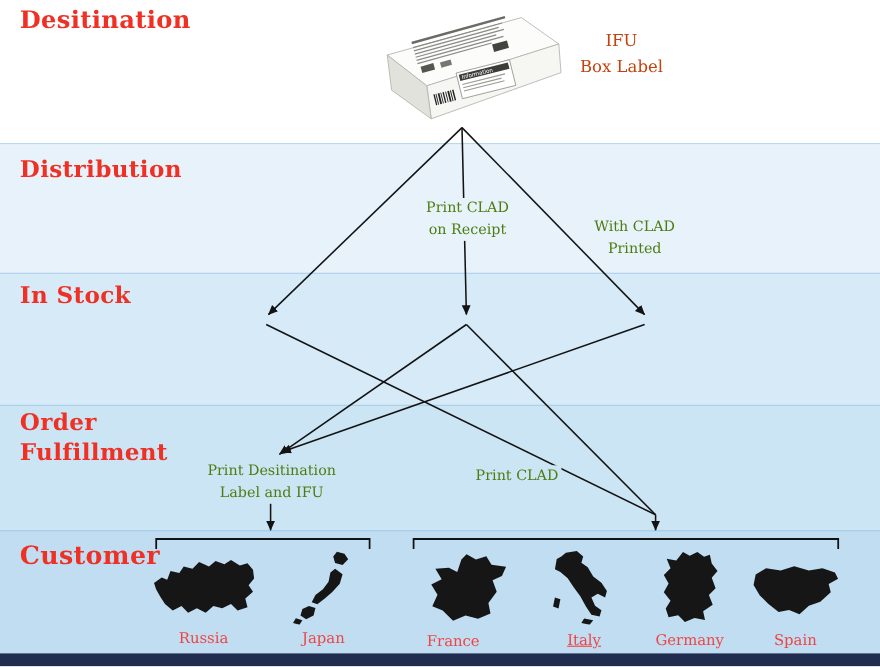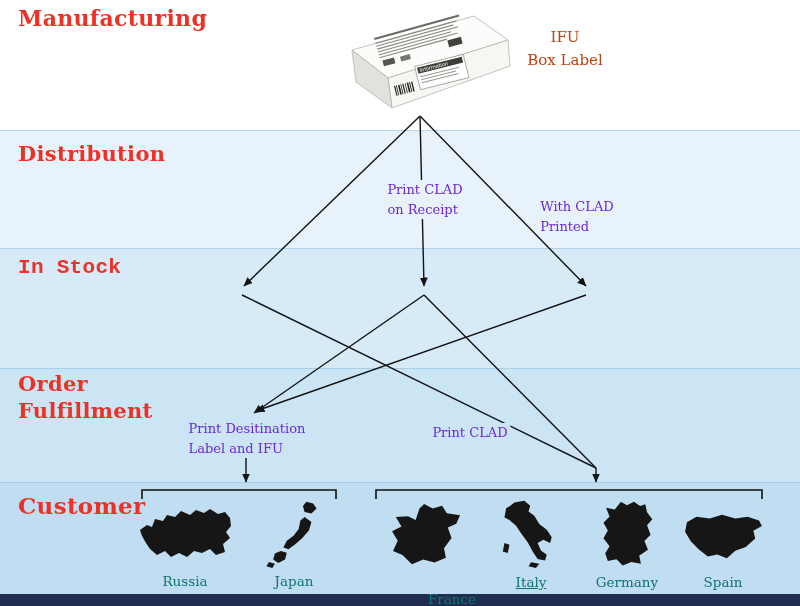--- a/index.html
+++ b/index.html
@@ -13,59 +13,59 @@
   #band-order{top:368px;height:114px;background:#cce5f5;border-top:1px solid #aacfe8;}
   #band-customer{top:482px;height:112px;background:#c0ddf1;border-top:1px solid #a5cbe6;}
   #footer-bar{position:absolute;top:594px;left:0;width:100%;height:12px;background:#202d50;z-index:2;}
 
   .section-label{
     position:absolute;color:#ee3124;font-weight:bold;font-size:21px;
     letter-spacing:.3px;z-index:8;line-height:1.3;
   }
   #label-manufacturing{left:18px;top:4px;font-size:22px;}
   #label-distribution{left:18px;top:140px;}
-  #label-in-stock{left:18px;top:254px;font-family:Liberation Mono, monospace;}
+  #label-in-stock{left:18px;top:254px;}
   #label-order{left:18px;top:370px;width:150px;}
   #label-customer{left:18px;top:491px;font-size:23px;}
 
   .edge-label{
-    position:absolute;transform:translateX(-50%);font-size:13px;color:#6d28d9;
-    text-align:left;white-space:pre-line;line-height:1.5;z-index:7;
+    position:absolute;transform:translateX(-50%);font-size:13px;color:#4d7c0f;
+    text-align:center;white-space:pre-line;line-height:1.5;z-index:7;
   }
   #el-left{left:252px;top:197px;background:#e7f2fb;}
   #el-center{left:425px;top:180px;background:#e7f2fb;padding:0 4px;}
   #el-right{left:577px;top:197px;background:#e7f2fb;}
   #el-fulfill-left{left:247px;top:419px;background:#cce5f5;padding:0 3px;}
   #el-fulfill-right{left:470px;top:423px;background:#cce5f5;padding:0 3px;}
 
   #box-caption{
     position:absolute;left:505px;top:26px;width:120px;text-align:center;
     font-size:15px;line-height:1.55;white-space:pre-line;color:#c2410c;z-index:6;
   }
   #box-graphic{position:absolute;left:322px;top:8px;z-index:4;}
 
   .svg-overlay{position:absolute;left:0;top:0;z-index:5;}
 
   .country{position:absolute;z-index:6;}
   .country-label{
-    position:absolute;transform:translateX(-50%);font-size:13.5px;color:#0f766e;z-index:6;
+    position:absolute;transform:translateX(-50%);font-size:13.5px;color:#ef4444;z-index:6;
   }
 </style>
 </head>
 <body>
 
 <div class="stage">
 
   <div class="band" id="band-distribution"></div>
   <div class="band" id="band-in-stock"></div>
   <div class="band" id="band-order"></div>
   <div class="band" id="band-customer"></div>
   <div id="footer-bar"></div>
 
-  <div class="section-label" id="label-manufacturing">Manufacturing</div>
+  <div class="section-label" id="label-manufacturing">Desitination</div>
   <div class="section-label" id="label-distribution">Distribution</div>
   <div class="section-label" id="label-in-stock">In Stock</div>
   <div class="section-label" id="label-order">Order Fulfillment</div>
   <div class="section-label" id="label-customer">Customer</div>
 
   <div id="box-graphic">
     <svg width="190" height="112" viewBox="0 0 190 112">
       <polygon points="30,42 152,8 186,32 66,70" fill="#fcfcfa" stroke="#b5b5af" stroke-width="0.8"></polygon>
       <polygon points="66,70 186,32 188,58 70,100" fill="#f6f6f2" stroke="#b5b5af" stroke-width="0.8"></polygon>
       <polygon points="30,42 66,70 70,100 34,74" fill="#e2e2dc" stroke="#b5b5af" stroke-width="0.8"></polygon>
@@ -172,18 +172,18 @@
     </svg>
   </div>
   <div class="country" style="left:682px;top:510px;">
     <svg width="82" height="55" viewBox="0 0 86 58">
       <path fill="#161616" d="M5,13 15,7 29,9 42,5 56,9 69,7 81,11 84,17 75,22 77,30 67,39 56,43 47,51 37,47 27,49 17,41 9,33 3,23 Z"></path>
     </svg>
   </div>
 
   <div class="country-label" style="left:185px;top:573px;">Russia</div>
   <div class="country-label" style="left:294px;top:573px;">Japan</div>
-  <div class="country-label" style="left:452px;top:575px;margin-top:16px;">France</div>
+  <div class="country-label" style="left:412px;top:575px;">France</div>
   <div class="country-label" style="left:531px;top:574px;text-decoration:underline;">Italy</div>
   <div class="country-label" style="left:627px;top:574px;text-align:right;">Germany</div>
   <div class="country-label" style="left:723px;top:574px;">Spain</div>
 
 </div>
 
 </body></html>

